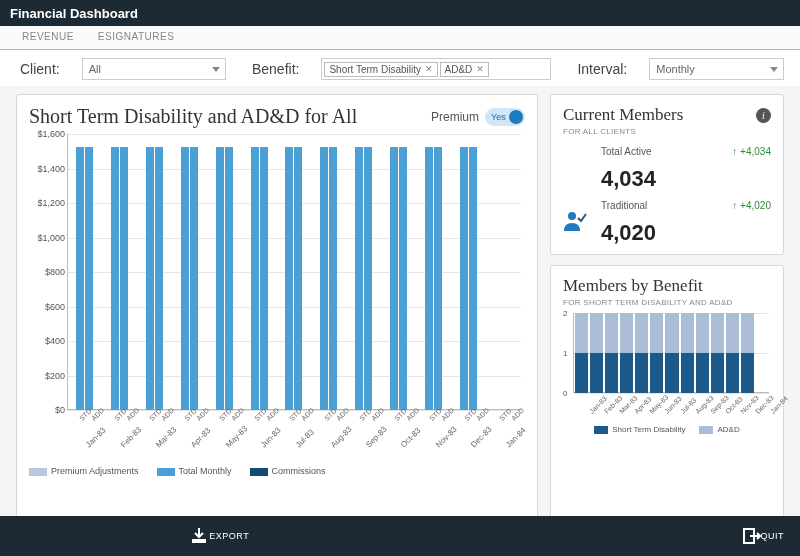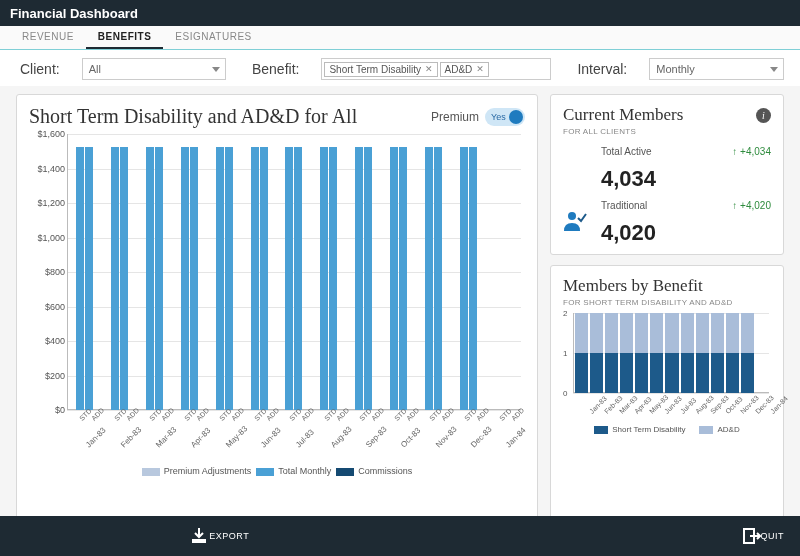--- a/index.html
+++ b/index.html
@@ -31,21 +31,21 @@
 
 .mchart { position: relative; height: 330px; margin-top: 6px; }
 .plotL { position: absolute; left: 38px; right: 4px; top: 0; bottom: 54px; border-left: 1px solid #bbb; border-bottom: 1px solid #bbb; }
 .ylab { position: absolute; left: 0; width: 36px; text-align: right; font-size: 9px; color: #555; transform: translateY(-50%); }
 .glL { position: absolute; left: 38px; right: 4px; border-top: 1px solid #e5e5e5; }
 .barsL { position: absolute; left: 38px; right: 4px; bottom: 54px; top: 0; display: flex; align-items: flex-end; }
 .pair { flex: 1; display: flex; align-items: flex-end; justify-content: center; gap: 1px; }
 .barL { width: 8px; background: #4aa0d5; }
 .xsubL { position: absolute; bottom: 40px; font-size: 7px; color: #666; transform: rotate(-45deg); transform-origin: top left; white-space: nowrap; }
 .xlabL { position: absolute; bottom: 12px; font-size: 8px; color: #666; transform: rotate(-45deg); transform-origin: top left; white-space: nowrap; }
-.legL { display: flex; gap: 5px; justify-content: center; font-size: 9px; color: #555; margin-top: 2px; }
+.legL { display: flex; gap: 18px; justify-content: flex-start; font-size: 9px; color: #555; margin-top: 2px; }
 .sw { display: inline-block; width: 18px; height: 8px; vertical-align: middle; margin-right: 4px; }
 
 
 .subhead { font-size: 8px; letter-spacing: 0.3px; color: #888; margin-top: 2px; }
 .statblock { display: grid; grid-template-columns: 32px 1fr auto; column-gap: 6px; row-gap: 0; align-items: baseline; margin-top: 10px; }
 .statlbl { font-size: 10px; color: #555; grid-column: 2; }
 .statval { font-size: 22px; font-weight: bold; color: #222; grid-column: 2; line-height: 1; margin-top: 11px; }
 .delta { font-size: 10px; color: #2e8b3d; grid-column: 3; white-space: nowrap; }
 .picon { grid-column: 1; grid-row: span 2; align-self: center; }
 
@@ -69,21 +69,20 @@
 </style>
 </head>
 <body>
 
 <div class="header">
   <span>Financial Dashboard</span>
 </div>
 
 <div class="tabs">
   <div class="tab">REVENUE</div>
-  <div class="tab active">BENEFITS</div>
   <div class="tab">ESIGNATURES</div>
 </div>
 
 <div class="filters">
   <label>Client:</label>
   <div class="select" style="width:150px">
     <span>All</span>
     <span class="chev">
       <svg width="8" height="6">
           <path d="M0 0 L8 0 L4 5 Z" fill="#888"></path>

